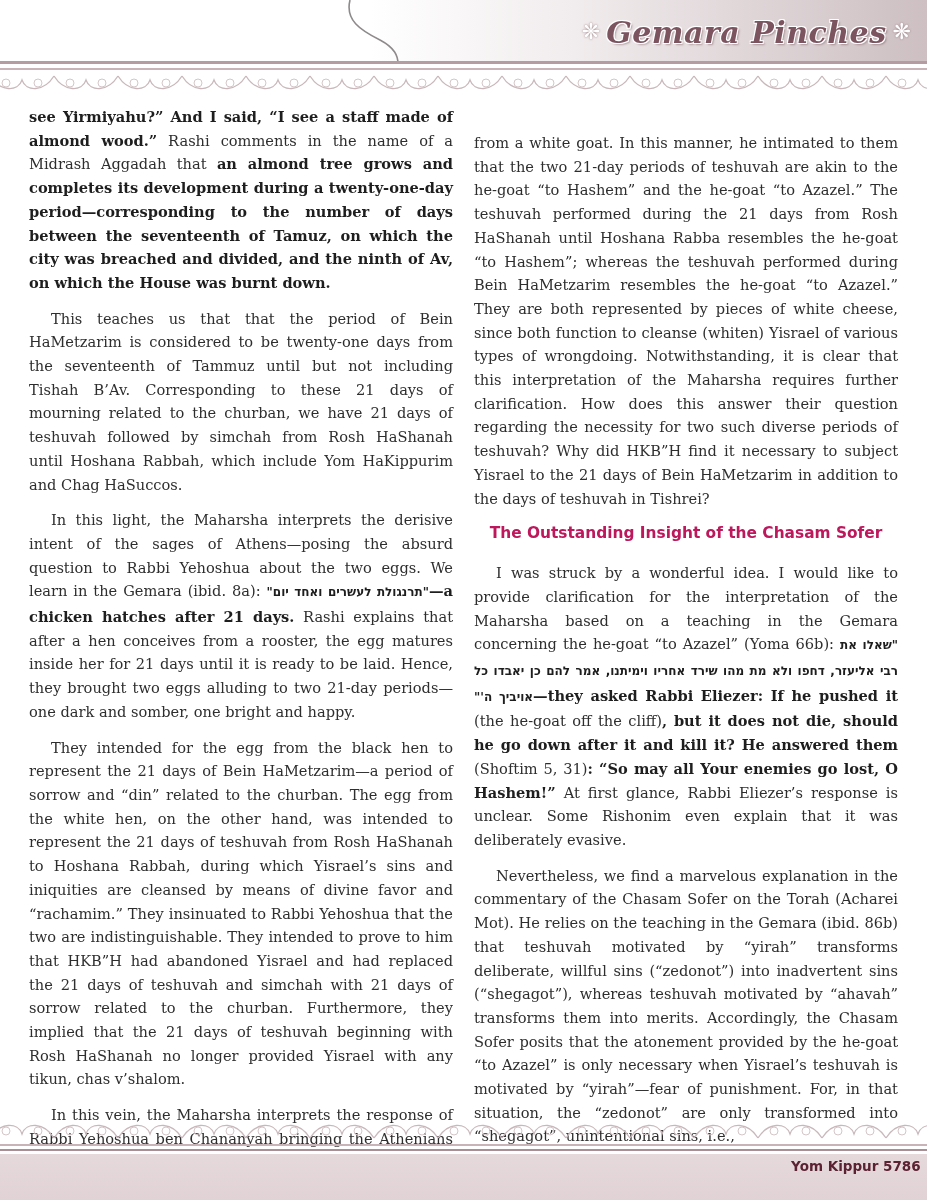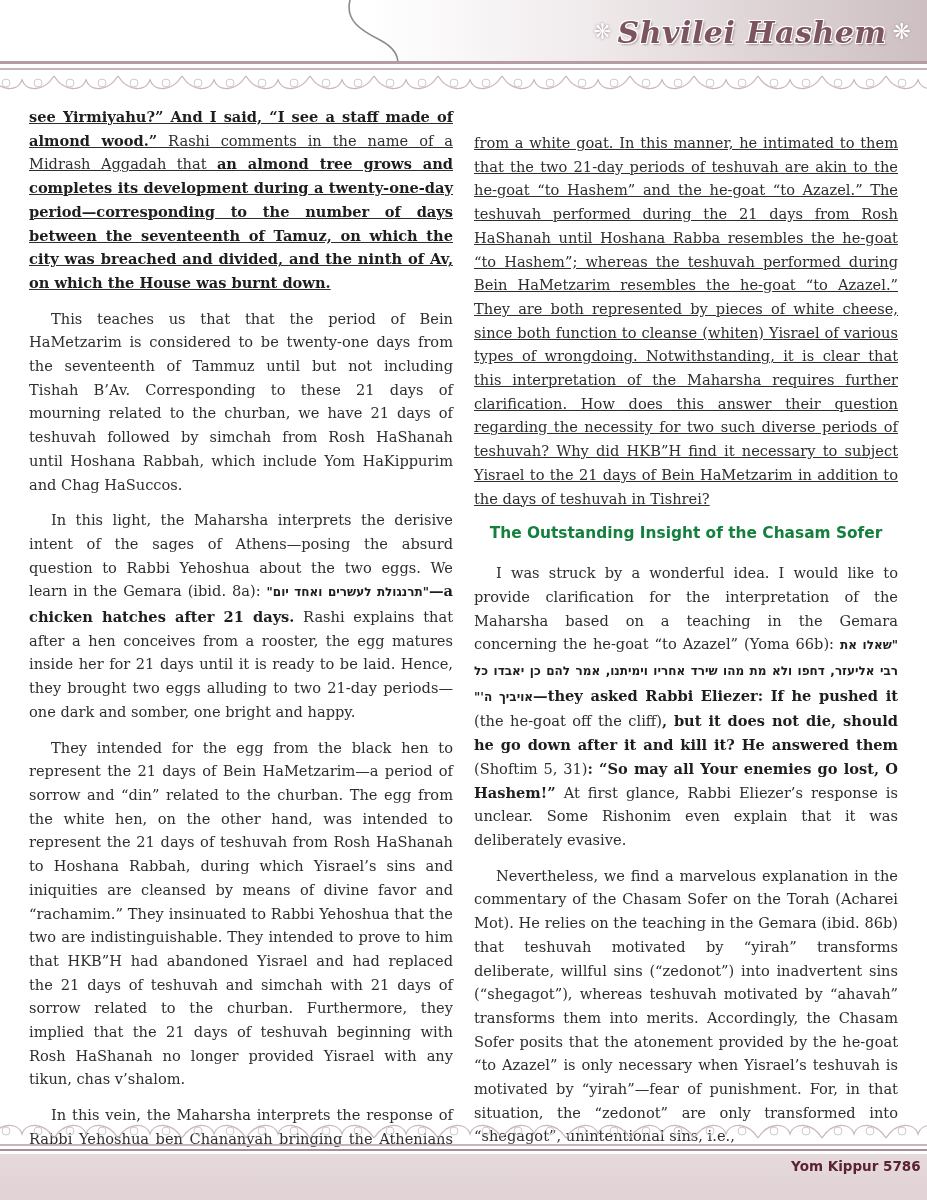--- a/index.html
+++ b/index.html
@@ -91,39 +91,39 @@
       color: #2e2e2e;
     }
     .col-left { left: 29px; width: 424px; }
     .col-right { left: 474px; width: 424px; margin-top: 26px; }
 
     .column p {
       margin: 0 0 12px 0;
       text-indent: 22px;
       hyphens: none;
     }
-    .column p.no-indent { text-indent: 0; text-decoration: underline; }
+    .column p.no-indent { text-indent: 0; }
     .column b, .column .bold {
       font-weight: bold;
       color: #1e1e1e;
     }
     .heb {
       font-family: "DejaVu Sans", sans-serif;
       font-weight: bold;
       font-size: 12px;
       direction: rtl;
       unicode-bidi: isolate;
     }
     .section-heading {
       font-family: "DejaVu Sans", "Liberation Sans", sans-serif;
       font-weight: bold;
       font-size: 15.4px;
       line-height: 23px;
       text-align: center;
-      color: #15803d;
+      color: #be185d;
       margin: 8px 0 16px 0;
     }
 
     
     .footer {
       position: absolute;
       left: 0;
       top: 1118px;
       width: 927px;
       height: 82px;
@@ -152,21 +152,21 @@
 </head>
 <body>
 
 <div class="header">
   <div class="header-bg"></div>
   <svg class="header-curve" width="927" height="64" viewBox="0 0 927 64">
     <path d="M350 0 C 345 20, 360 30, 380 40 C 395 48, 398 56, 398 64" stroke="#8e8a8b" stroke-width="1.6" fill="none"></path>
   </svg>
   <div class="header-title-wrap">
     <span class="swirl">❋</span>
-    <span class="header-title">Shvilei Hashem</span>
+    <span class="header-title">Gemara Pinches</span>
     <span class="swirl">❋</span>
   </div>
   <div class="rule-thick" style="top:61px;"></div>
   <div class="rule-thin" style="top:68px;"></div>
   <div class="ornament-band" style="top:70px;">
     <svg width="927" height="26" viewBox="0 0 927 26" id="top-ornament">
         <g>
           <path d="M-10 6 C 0 22, 18 22, 22 10 C 26 22, 44 22, 54 6" fill="none" stroke="#c9b7bb" stroke-width="1.3"></path>
           <circle cx="6" cy="13" r="4" fill="none" stroke="#d5c6c9" stroke-width="1"></circle>
           <circle cx="38" cy="13" r="4" fill="none" stroke="#d5c6c9" stroke-width="1"></circle>

